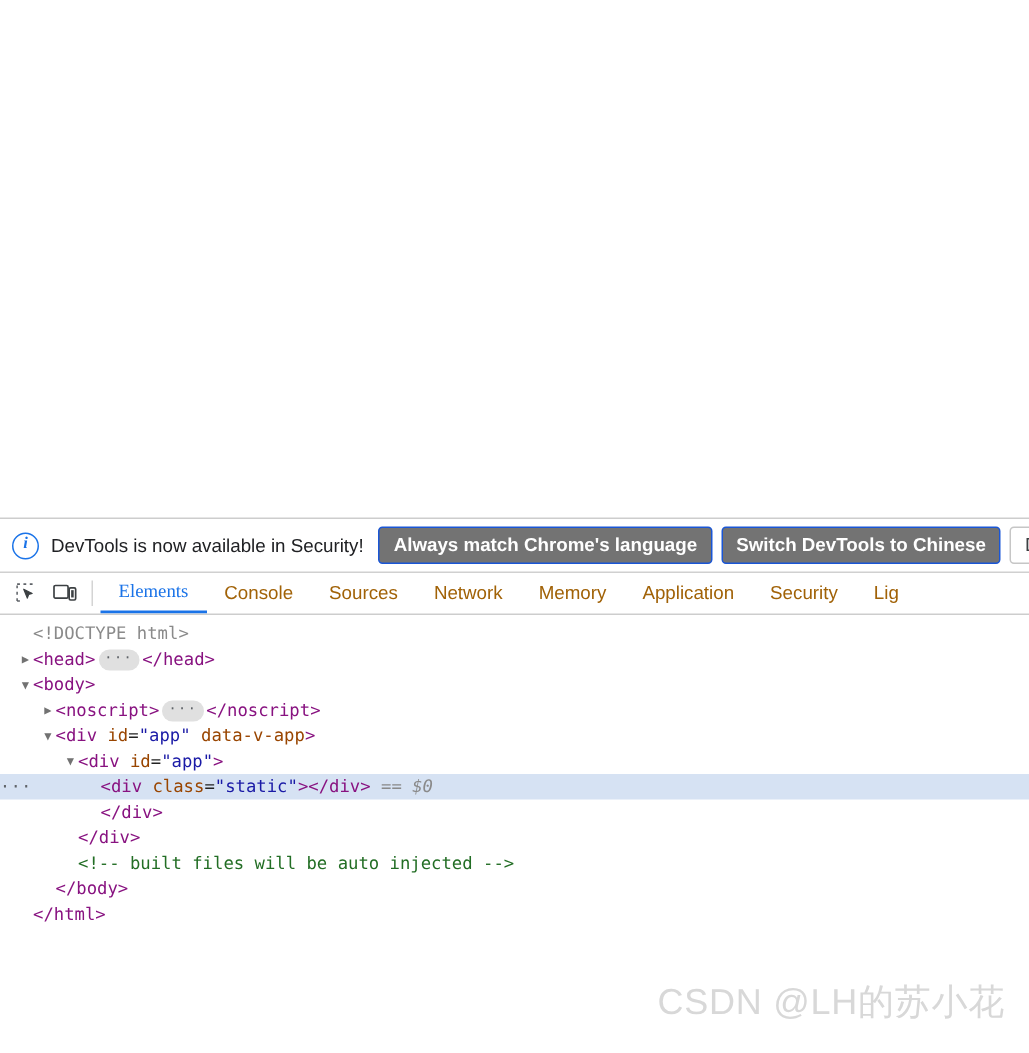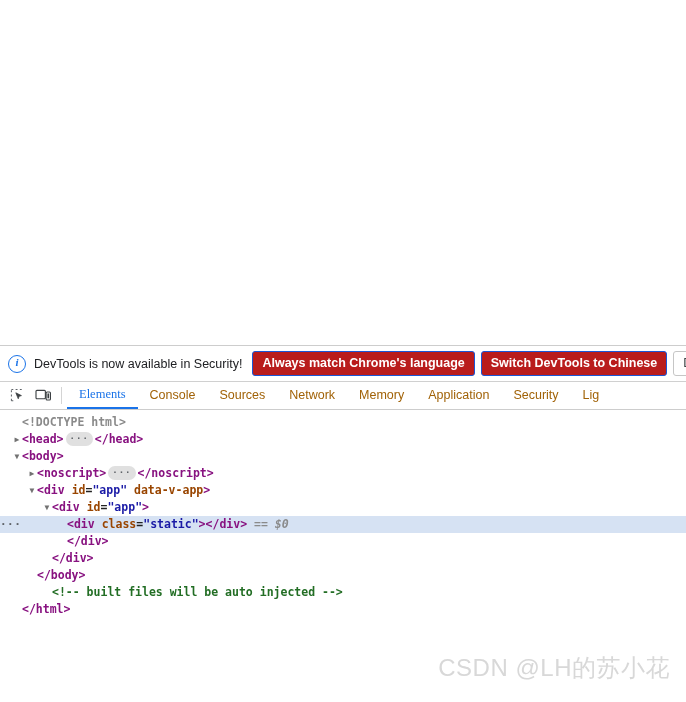--- a/index.html
+++ b/index.html
@@ -77,21 +77,21 @@
     font-family: "Liberation Sans", sans-serif;
     padding: 4px 9px;
     border-radius: 3px;
     margin-right: 6px;
     cursor: pointer;
     border: 1px solid transparent;
     line-height: 15px;
     white-space: nowrap;
   }
   .infobar-btn.primary {
-    background: #b91c1c;
+    background: #737373;
     color: #ffffff;
     border-color: #1a56d6;
   }
   .infobar-btn.secondary {
     background: #ffffff;
     color: #3c4043;
     border: 1px solid #c6c6c6;
     font-weight: normal;
   }
 
@@ -150,21 +150,20 @@
     overflow: hidden;
     -webkit-font-smoothing: antialiased;
   }
   .dom-row {
     display: flex;
     align-items: center;
     height: 17px;
     padding-left: 12px;
     white-space: pre;
     position: relative;
-    font-weight: bold;
   }
   .dom-row.selected {
     background: #d6e2f3;
     padding-left: 0;
   }
   .dom-row.selected .gutter-dots {
     width: 12px;
     color: #5f6368;
     font-size: 11px;
     line-height: 13px;
@@ -277,20 +276,20 @@
   <div class="dom-tree" id="dom-tree">
       <div class="dom-row"><span style="display: inline-block; flex: 0 0 auto; width: 0px;"></span><span class="tri none">&nbsp;</span><span><span class="tok-doc">&lt;!DOCTYPE html&gt;</span></span></div>
       <div class="dom-row"><span style="display: inline-block; flex: 0 0 auto; width: 0px;"></span><span class="tri">▶</span><span><span class="tok-tag">&lt;head&gt;</span><span class="ellipsis-badge">···</span><span class="tok-tag">&lt;/head&gt;</span></span></div>
       <div class="dom-row"><span style="display: inline-block; flex: 0 0 auto; width: 0px;"></span><span class="tri">▼</span><span><span class="tok-tag">&lt;body</span><span class="tok-tag">&gt;</span></span></div>
       <div class="dom-row"><span style="display: inline-block; flex: 0 0 auto; width: 15px;"></span><span class="tri">▶</span><span><span class="tok-tag">&lt;noscript&gt;</span><span class="ellipsis-badge">···</span><span class="tok-tag">&lt;/noscript&gt;</span></span></div>
       <div class="dom-row"><span style="display: inline-block; flex: 0 0 auto; width: 15px;"></span><span class="tri">▼</span><span><span class="tok-tag">&lt;div</span><span class="tok-plain"> </span><span class="tok-attr">id</span><span class="tok-plain">=</span><span class="tok-val">"app"</span><span class="tok-plain"> </span><span class="tok-attr">data-v-app</span><span class="tok-tag">&gt;</span></span></div>
       <div class="dom-row"><span style="display: inline-block; flex: 0 0 auto; width: 30px;"></span><span class="tri">▼</span><span><span class="tok-tag">&lt;div</span><span class="tok-plain"> </span><span class="tok-attr">id</span><span class="tok-plain">=</span><span class="tok-val">"app"</span><span class="tok-tag">&gt;</span></span></div>
       <div class="dom-row selected"><span class="gutter-dots">···</span><span style="display: inline-block; flex: 0 0 auto; width: 45px;"></span><span class="tri none">&nbsp;</span><span><span class="tok-tag">&lt;div</span><span class="tok-plain"> </span><span class="tok-attr">class</span><span class="tok-plain">=</span><span class="tok-val">"static"</span><span class="tok-tag">&gt;</span><span class="tok-tag">&lt;/div&gt;</span><span class="tok-plain"> </span><span class="tok-sel">== $0</span></span></div>
       <div class="dom-row"><span style="display: inline-block; flex: 0 0 auto; width: 45px;"></span><span class="tri none">&nbsp;</span><span><span class="tok-tag">&lt;/div&gt;</span></span></div>
       <div class="dom-row"><span style="display: inline-block; flex: 0 0 auto; width: 30px;"></span><span class="tri none">&nbsp;</span><span><span class="tok-tag">&lt;/div&gt;</span></span></div>
+      <div class="dom-row"><span style="display: inline-block; flex: 0 0 auto; width: 30px;"></span><span class="tri none">&nbsp;</span><span><span class="tok-cmt">&lt;!-- built files will be auto injected --&gt;</span></span></div>
       <div class="dom-row"><span style="display: inline-block; flex: 0 0 auto; width: 15px;"></span><span class="tri none">&nbsp;</span><span><span class="tok-tag">&lt;/body&gt;</span></span></div>
-      <div class="dom-row"><span style="display: inline-block; flex: 0 0 auto; width: 30px;"></span><span class="tri none">&nbsp;</span><span><span class="tok-cmt">&lt;!-- built files will be auto injected --&gt;</span></span></div>
       <div class="dom-row"><span style="display: inline-block; flex: 0 0 auto; width: 0px;"></span><span class="tri none">&nbsp;</span><span><span class="tok-tag">&lt;/html&gt;</span></span></div>
     </div>
 
 </div>
 
 <div class="watermark">CSDN @LH的苏小花</div>
 
 </body></html>

